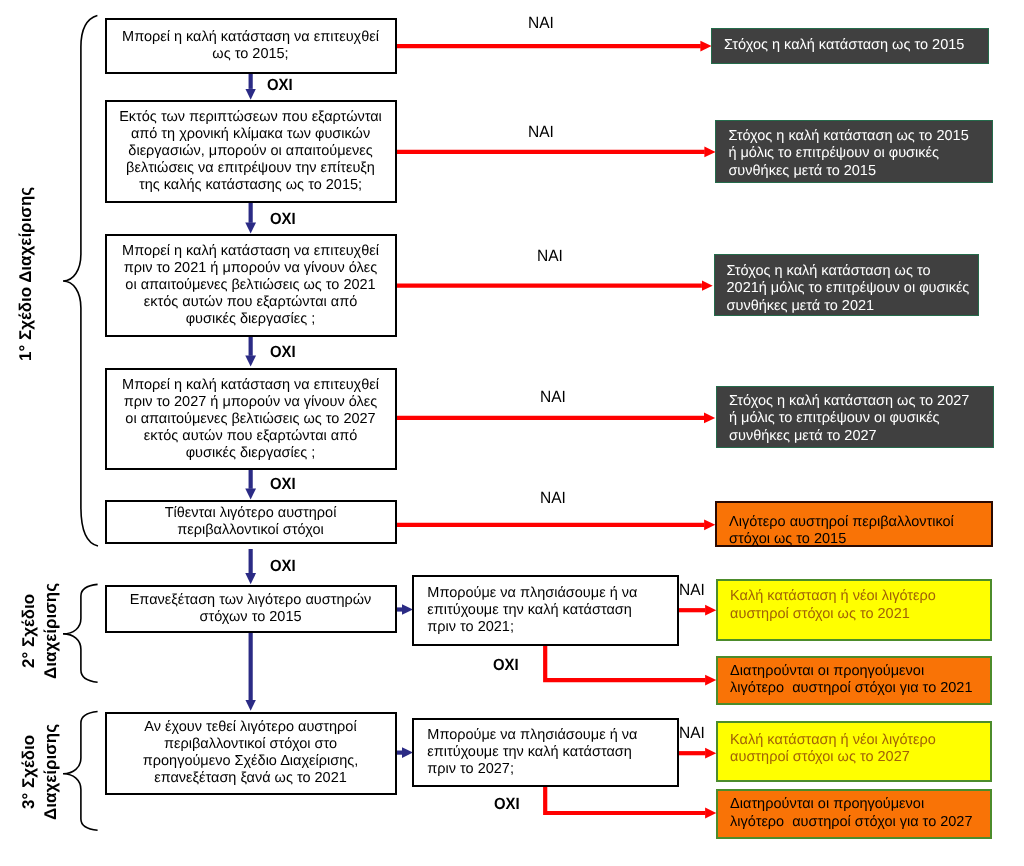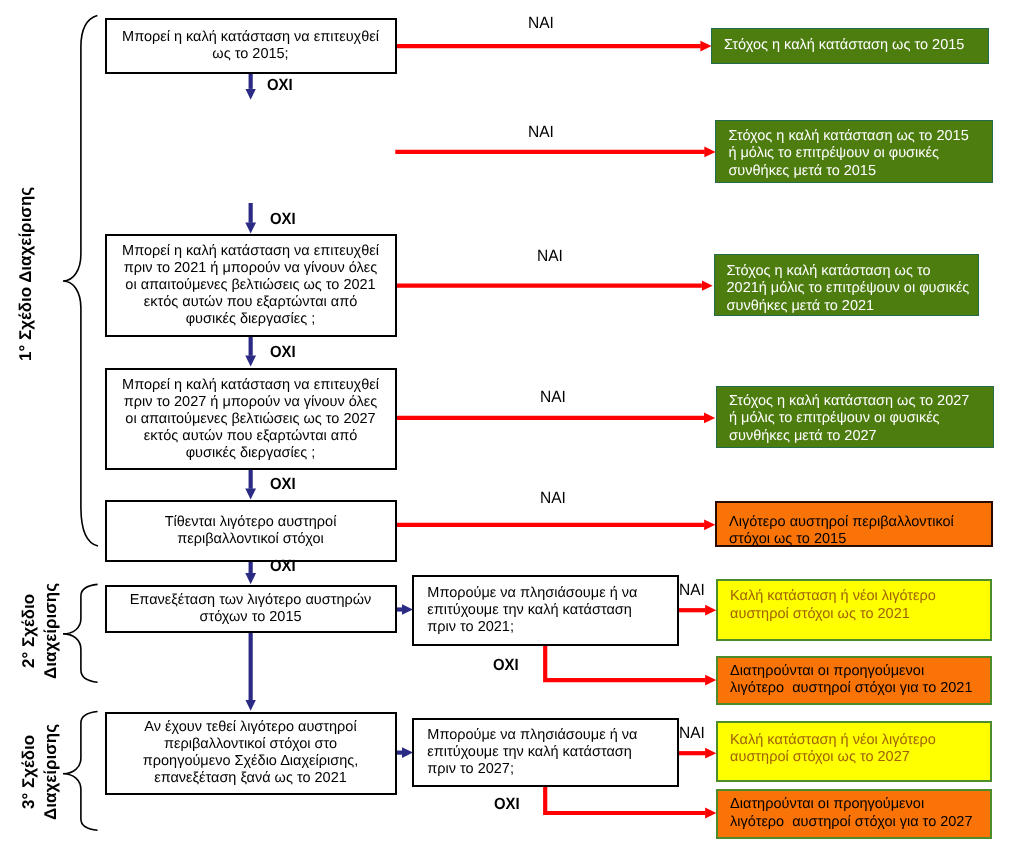--- a/index.html
+++ b/index.html
@@ -5,37 +5,37 @@
   html,body{margin:0;padding:0;}
   body{width:1024px;height:866px;background:#fff;font-family:"Liberation Sans",sans-serif;overflow:hidden;position:relative;-webkit-font-smoothing:antialiased;text-rendering:geometricPrecision;}
   #stage{position:absolute;left:0;top:0;width:1024px;height:866px;}
   .box{position:absolute;box-sizing:border-box;border:2px solid #000;background:#fff;
        display:flex;align-items:center;justify-content:center;text-align:center;
        font-size:14.5px;line-height:17px;color:#000;}
   .box > span{white-space:pre;}
   .cbox{position:absolute;box-sizing:border-box;display:flex;align-items:center;
        font-size:14.5px;line-height:17.4px;padding-left:12px;padding-right:2px;}
   .cbox > span{white-space:pre;}
-  .green{background:#4d7c0f;color:#fff;border:1px solid #246b4b;}
+  .green{background:#404040;color:#fff;border:1px solid #246b4b;}
   .orange{background:#f97306;color:#000;border:2px solid #4c8c2b;}
   .orange-dark{border-color:#2a0a02;}
   .yellow{background:#ffff00;color:#a16207;border:2px solid #4c8c2b;}
   .lbl{position:absolute;font-size:16.2px;font-weight:bold;color:#000;white-space:nowrap;transform:scaleX(0.92);transform-origin:0 50%;}
   .lbl.yes{font-weight:normal;font-size:16.2px;letter-spacing:0;transform:scaleX(0.96);}
   .vlabel{position:absolute;font-size:17px;font-weight:bold;color:#000;white-space:nowrap;
      transform-origin:0 0;transform:rotate(-90deg);text-align:center;line-height:21.7px;}
   svg.ov{position:absolute;left:0;top:0;width:1024px;height:866px;pointer-events:none;}
   .brace{fill:none;stroke:#000;stroke-width:1.6;}
 
   
   .b1{left:104.5px;top:17.5px;width:292px;height:56.5px;}
   .b2{left:104.5px;top:99.8px;width:292px;height:103.7px;}
   .b3{left:104.5px;top:234px;width:292px;height:102.5px;}
   .b4{left:104.5px;top:368px;width:292px;height:102px;}
-  .b5{left:104.5px;top:500px;width:292px;height:62px;}
+  .b5{left:104.5px;top:500px;width:292px;height:44px;}
   .b6{left:104.5px;top:585px;width:292px;height:47.5px;align-items:center;}
   .b7{left:104.5px;top:711.5px;width:292px;height:83px;}
   .m1{left:412.3px;top:575.3px;width:266.4px;height:70.3px;justify-content:flex-start;text-align:left;padding-left:13px;padding-right:8px;}
   .m2{left:412.3px;top:718.2px;width:266.4px;height:69.1px;justify-content:flex-start;text-align:left;padding-left:13px;padding-right:8px;}
 
   
   .o1{left:711px;top:27.8px;width:278px;height:36.1px;}
   .o2{left:715.4px;top:120.4px;width:277.6px;height:62.6px;padding-top:5px;}
   .o3{left:713.5px;top:254.4px;width:265px;height:61.9px;padding-top:7px;}
   .o4{left:716px;top:385.9px;width:277.6px;height:62.5px;padding-top:4px;}
@@ -153,20 +153,23 @@
     </g>
   </svg>
 
   <div class="vlabel vl1"><span>1° Σχέδιο Διαχείρισης</span></div>
   <div class="vlabel vl2"><span>2° Σχέδιο</span><br><span>Διαχείρισης</span></div>
   <div class="vlabel vl3"><span>3° Σχέδιο</span><br><span>Διαχείρισης</span></div>
 
   <div class="box b1">
       <span>Μπορεί η καλή κατάσταση να επιτευχθεί<br>ως το 2015;</span>
     </div>
+  <div class="box b2">
+      <span>Εκτός των περιπτώσεων που εξαρτώνται<br>από τη χρονική κλίμακα των φυσικών<br>διεργασιών, μπορούν οι απαιτούμενες<br>βελτιώσεις να επιτρέψουν την επίτευξη<br>της καλής κατάστασης ως το 2015;</span>
+    </div>
   <div class="box b3">
       <span>Μπορεί η καλή κατάσταση να επιτευχθεί<br>πριν το 2021 ή μπορούν να γίνουν όλες<br>οι απαιτούμενες βελτιώσεις ως το 2021<br>εκτός αυτών που εξαρτώνται από<br>φυσικές διεργασίες ;</span>
     </div>
   <div class="box b4">
       <span>Μπορεί η καλή κατάσταση να επιτευχθεί<br>πριν το 2027 ή μπορούν να γίνουν όλες<br>οι απαιτούμενες βελτιώσεις ως το 2027<br>εκτός αυτών που εξαρτώνται από<br>φυσικές διεργασίες ;</span>
     </div>
   <div class="box b5">
       <span>Τίθενται λιγότερο αυστηροί<br>περιβαλλοντικοί στόχοι</span>
     </div>
   <div class="box b6">

